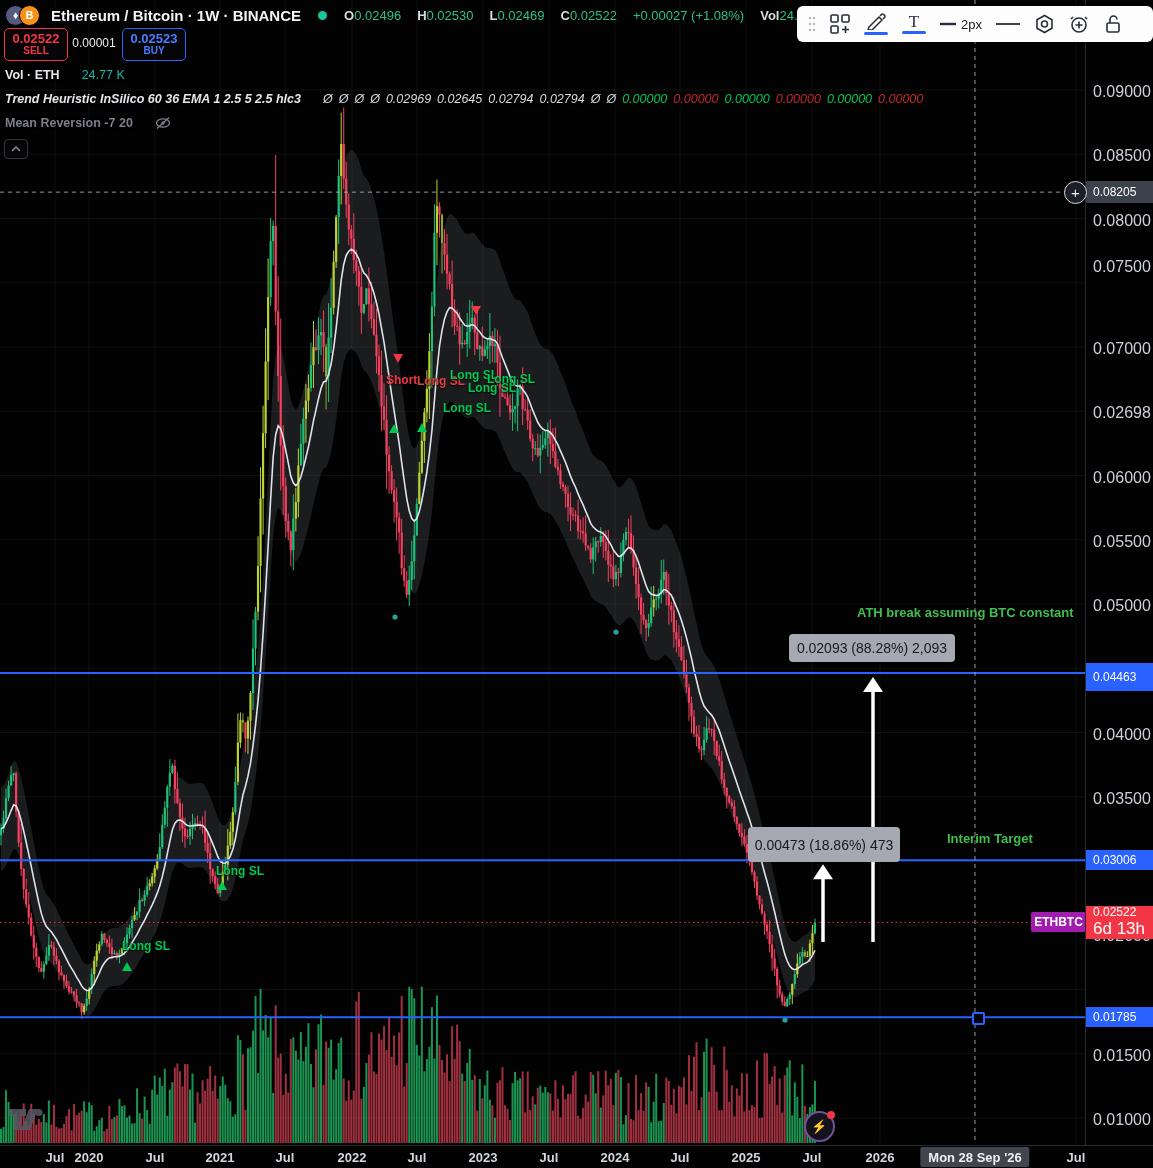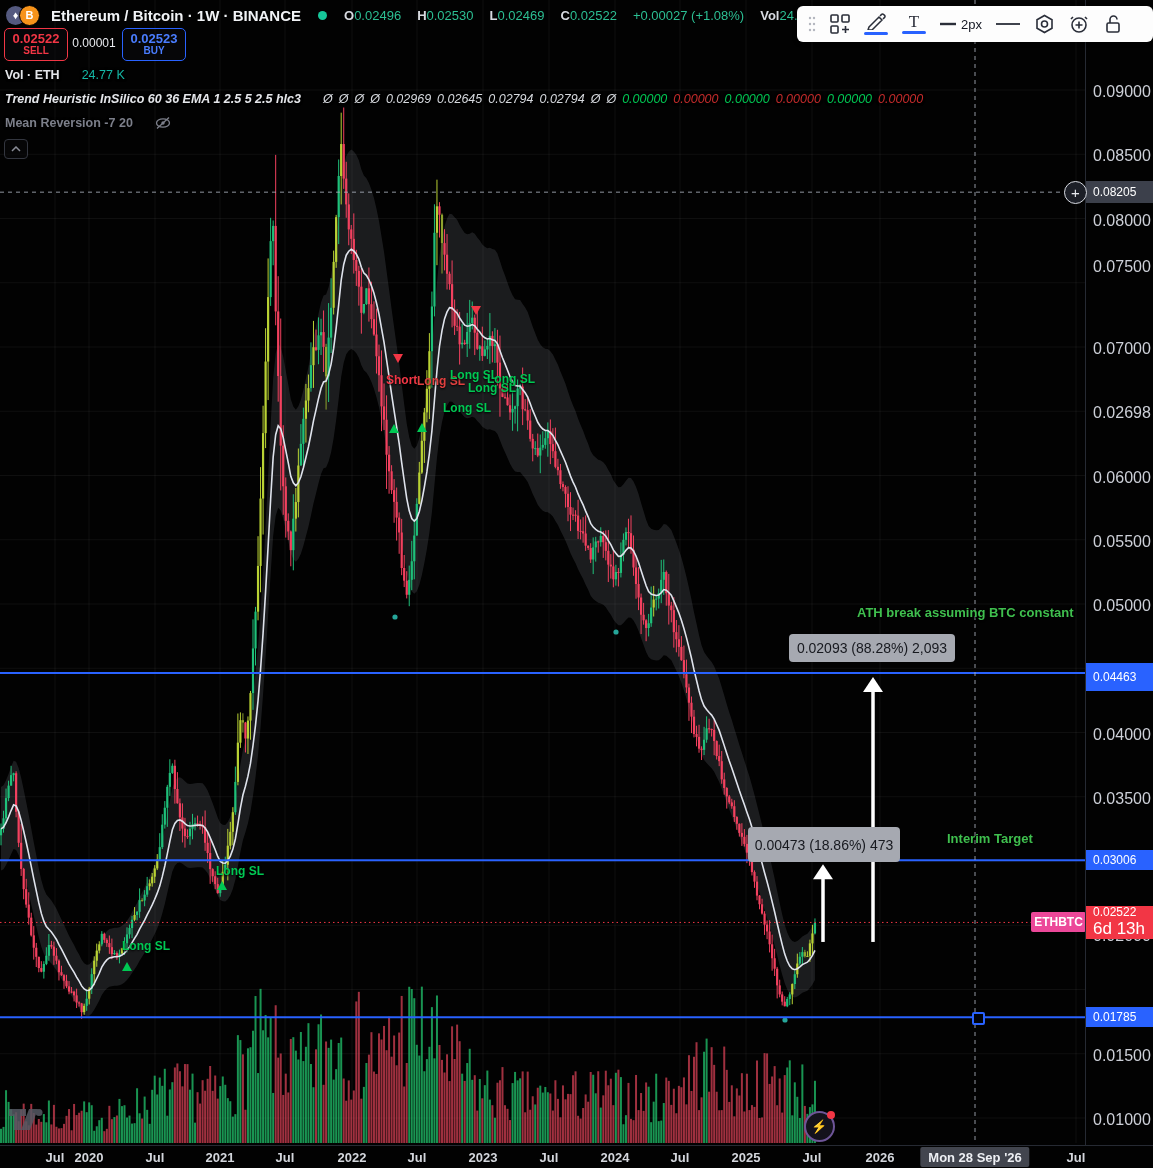--- a/index.html
+++ b/index.html
@@ -37,21 +37,21 @@
   
   #float-toolbar{position:absolute;left:797px;top:6px;width:356px;height:36px;background:#fdfdfd;
       border-radius:6px;box-shadow:0 1px 4px rgba(0,0,0,.5);display:flex;align-items:center;z-index:40;padding-left:4px;box-sizing:border-box;}
   .tb-item{height:30px;display:flex;flex-direction:column;align-items:center;justify-content:center;margin:0 7px;cursor:pointer;position:relative;}
   .tb-underline{width:24px;height:3px;background:#2962ff;border-radius:2px;margin-top:2px;}
   .tb-label{font-size:13px;color:#131722;margin-left:5px;}
   
   .note{position:absolute;font-size:13px;font-weight:bold;color:#3fbf4e;z-index:20;text-shadow:0 1px 2px #000;white-space:nowrap;}
   .measure{position:absolute;background:#a6a9b1;color:#17191f;font-size:14px;border-radius:4px;z-index:21;
       display:flex;align-items:center;justify-content:center;white-space:nowrap;}
-  #symbol-chip{position:absolute;left:1031px;top:912px;width:55px;height:20px;background:#ec4899;color:#fff;
+  #symbol-chip{position:absolute;left:1031px;top:912px;width:55px;height:20px;background:#a21caf;color:#fff;
       font-size:12px;font-weight:bold;border-radius:2px;display:flex;align-items:center;justify-content:center;z-index:21;}
   .sl-label{position:absolute;font-size:12px;font-weight:bold;z-index:18;text-shadow:0 1px 2px #000;white-space:nowrap;}
   
   #price-axis{position:absolute;left:1085px;top:0;width:68px;height:1145px;background:#020202;border-left:1px solid #262a33;z-index:22;}
   .ptick{position:absolute;left:7px;font-size:16px;color:#cdd0d8;}
   .axis-chip{position:absolute;left:0;width:68px;text-align:left;padding-left:7px;box-sizing:border-box;
       font-size:12px;color:#fff;z-index:3;}
   
   #time-axis{position:absolute;left:0;top:1145px;width:1153px;height:23px;background:#020202;border-top:1px solid #262a33;z-index:22;}
   .ttick{position:absolute;top:4px;font-size:13px;font-weight:bold;color:#d3d6dc;transform:translateX(-50%);}

